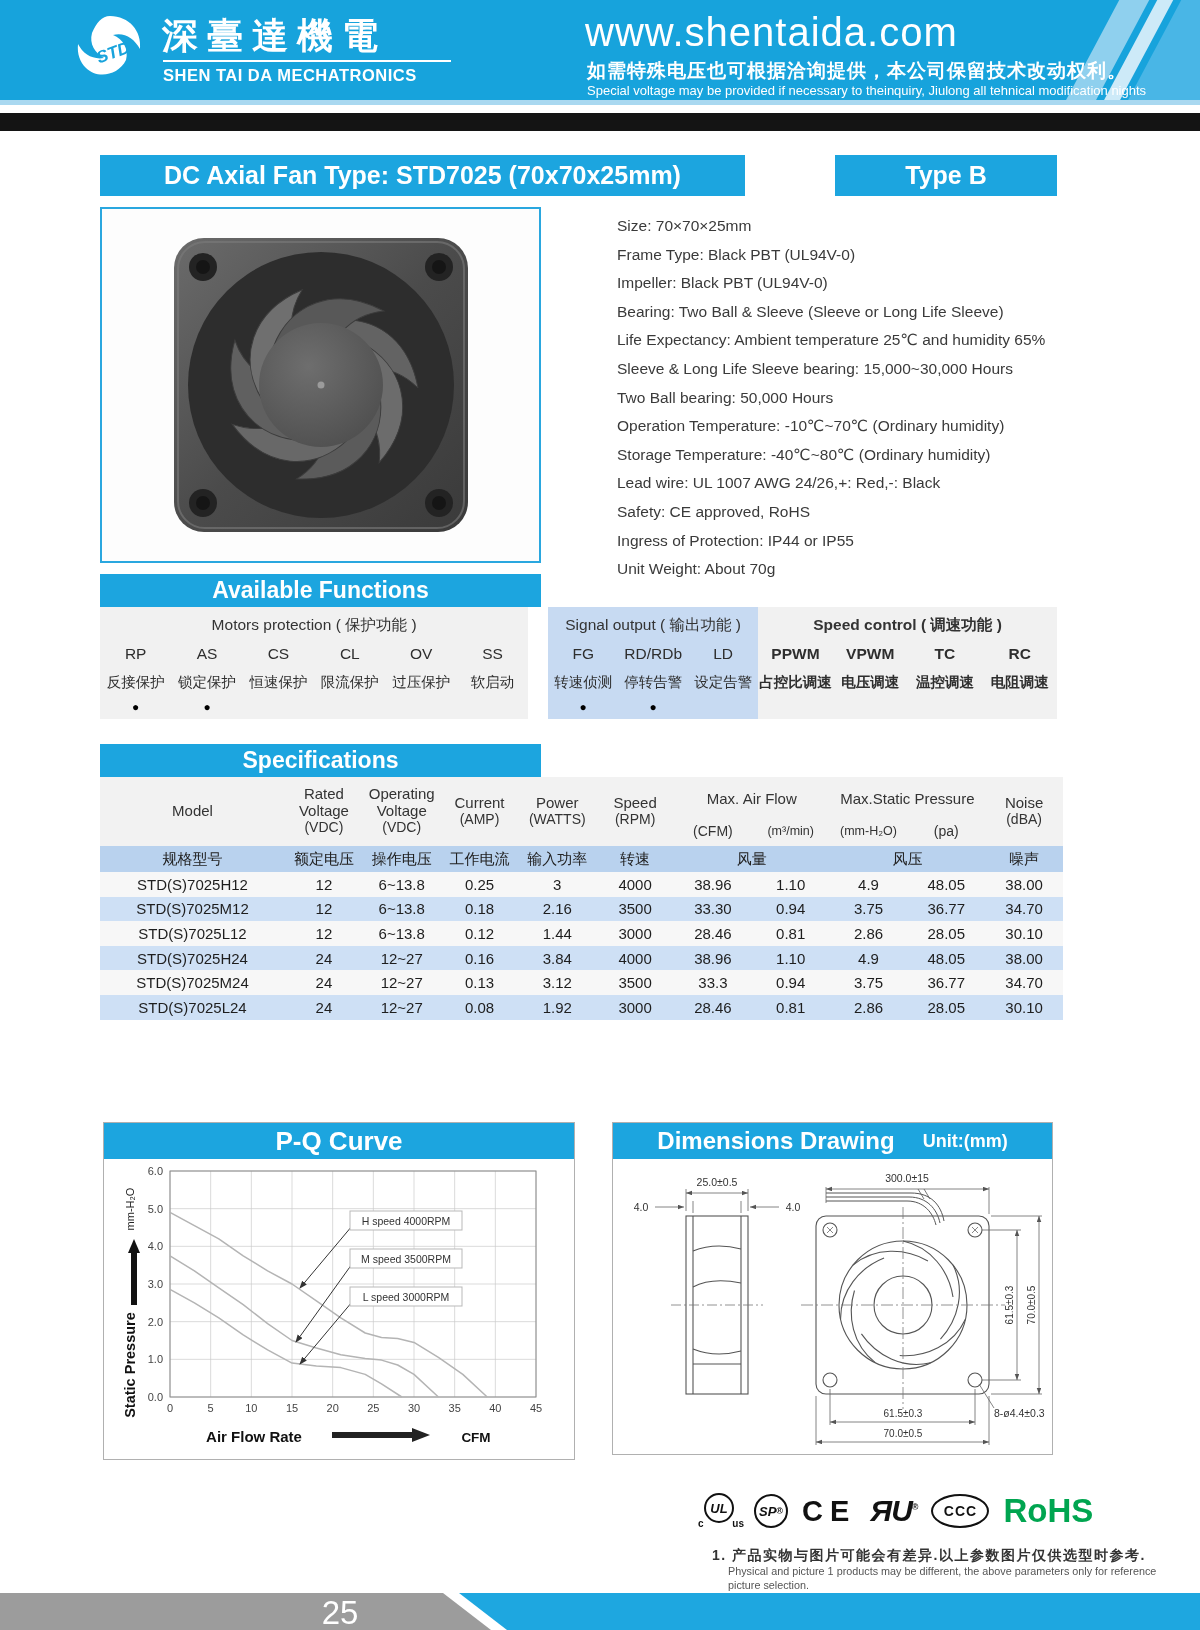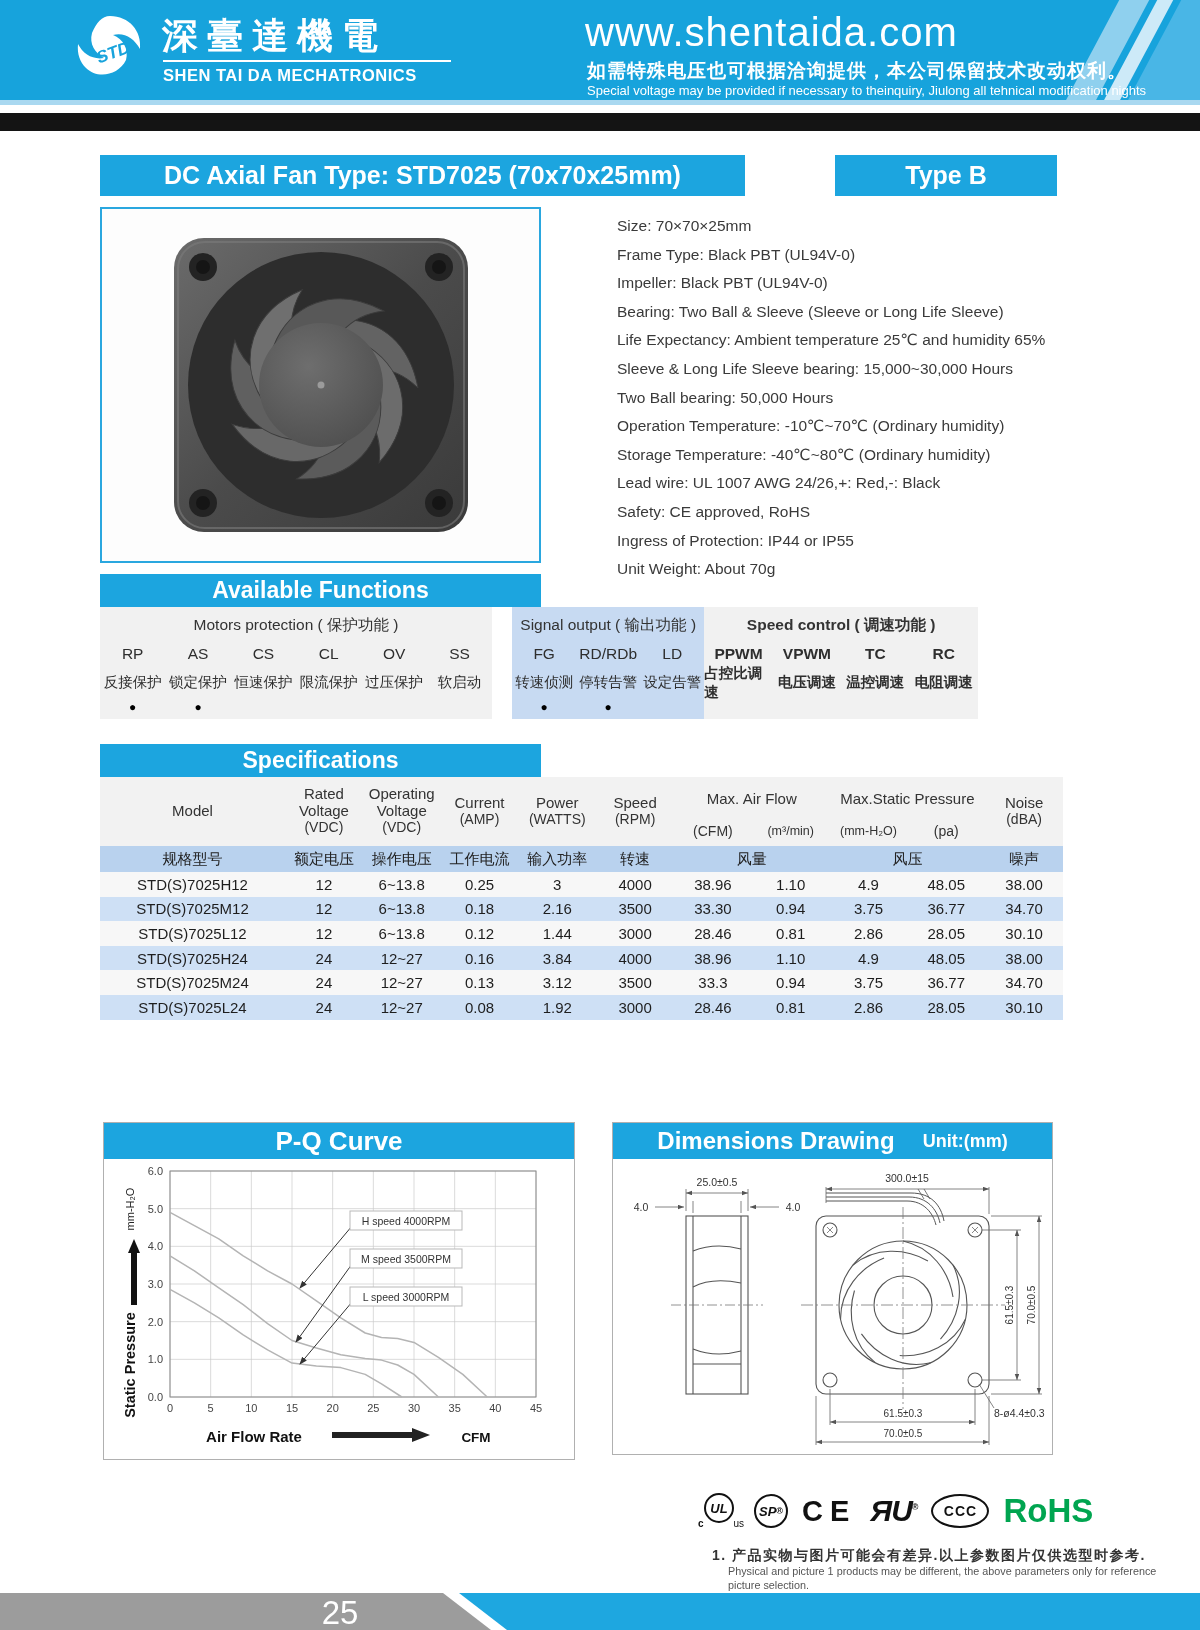--- a/index.html
+++ b/index.html
@@ -30,21 +30,21 @@
 
   
   .fan-box { position:absolute; left:100px; top:207px; width:441px; height:356px; border:2px solid #2aa7df; background:#fdfdfd; display:flex; align-items:center; justify-content:center; }
 
   
   .overview { position:absolute; left:617px; top:212px; width:520px; }
   .ov-line { font-size:15.5px; color:#3a3a3a; line-height:28.6px; white-space:nowrap; }
 
   
   .fn-title { position:absolute; left:100px; top:574px; width:441px; height:33px; font-size:23px; }
-  .fn-table { position:absolute; left:100px; top:607px; width:878px; height:112px; display:flex; }
+  .fn-table { position:absolute; left:100px; top:607px; width:957px; height:112px; display:flex; }
   .fn-group { display:flex; flex-direction:column; background:#f1f1f1; padding-top:4px; }
   .fn-group.hl { background:#c7daf2; }
   .fn-group:nth-child(1){ width:45.7%; }
   .fn-group:nth-child(2){ width:22.4%;margin-left:20px; }
   .fn-group:nth-child(3){ width:31.9%;font-weight:bold; }
   .fn-head { height:28px; display:flex; align-items:center; justify-content:center; font-size:15.5px; color:#333; }
   .fn-row { display:flex; height:29px; }
   .fn-row .fn-cell { flex:1; display:flex; align-items:center; justify-content:center; font-size:15.5px; color:#2e2e2e; }
   .fn-row.cn .fn-cell { font-size:14.5px; }
   .fn-row.fn-dots { height:20px; }
@@ -77,21 +77,21 @@
   .dim-title { width:100%; height:36px; gap:28px; }
   .dim-title .t1 { font-size:24px; }
   .dim-title .t2 { font-size:18px; }
   .dim-svg text { font-family:"Liberation Sans","DejaVu Sans",sans-serif; fill:#333; }
 
   
   .certs { position:absolute; left:700px; top:1490px; height:42px; display:flex; align-items:center; gap:14px; }
   .cert-ul { position:relative; width:40px; height:40px; }
   .cert-ul .circ { position:absolute; left:4px; top:2px; width:30px; height:30px; border:2.5px solid #111; border-radius:50%; display:flex; align-items:center; justify-content:center; font-size:13px; font-weight:bold; font-style:italic; color:#111; }
   .cert-ul .cc { position:absolute; left:-2px; bottom:2px; font-size:10px; font-weight:bold; color:#111; }
-  .cert-ul .us { position:absolute; right:-4px; bottom:2px; font-size:10px; font-weight:normal; color:#111; }
+  .cert-ul .us { position:absolute; right:-4px; bottom:2px; font-size:10px; font-weight:bold; color:#111; }
   .cert-csa { width:34px; height:34px; border:2.5px solid #111; border-radius:50%; display:flex; align-items:center; justify-content:center; font-size:13px; font-weight:bold; font-style:italic; color:#111; }
   .cert-ce { font-size:29px; font-weight:bold; color:#111; letter-spacing:7px; }
   .cert-ru { font-size:30px; font-weight:bold; color:#111; font-style:italic; letter-spacing:-1px; }
   .cert-ccc { width:58px; height:34px; border:2.5px solid #111; border-radius:50%; display:flex; align-items:center; justify-content:center; font-size:14px; font-weight:bold; color:#111; letter-spacing:1px; }
   .cert-rohs { font-size:33px; font-weight:bold; color:#00a550; }
   .reg { font-size:9px; vertical-align:super; font-style:normal; }
 
   
   .footnotes { position:absolute; left:712px; top:1526px; width:470px; }
   .fn-cn { font-size:14px; font-weight:bold; color:#333; letter-spacing:1.5px; line-height:18px; margin-top:20px; }

